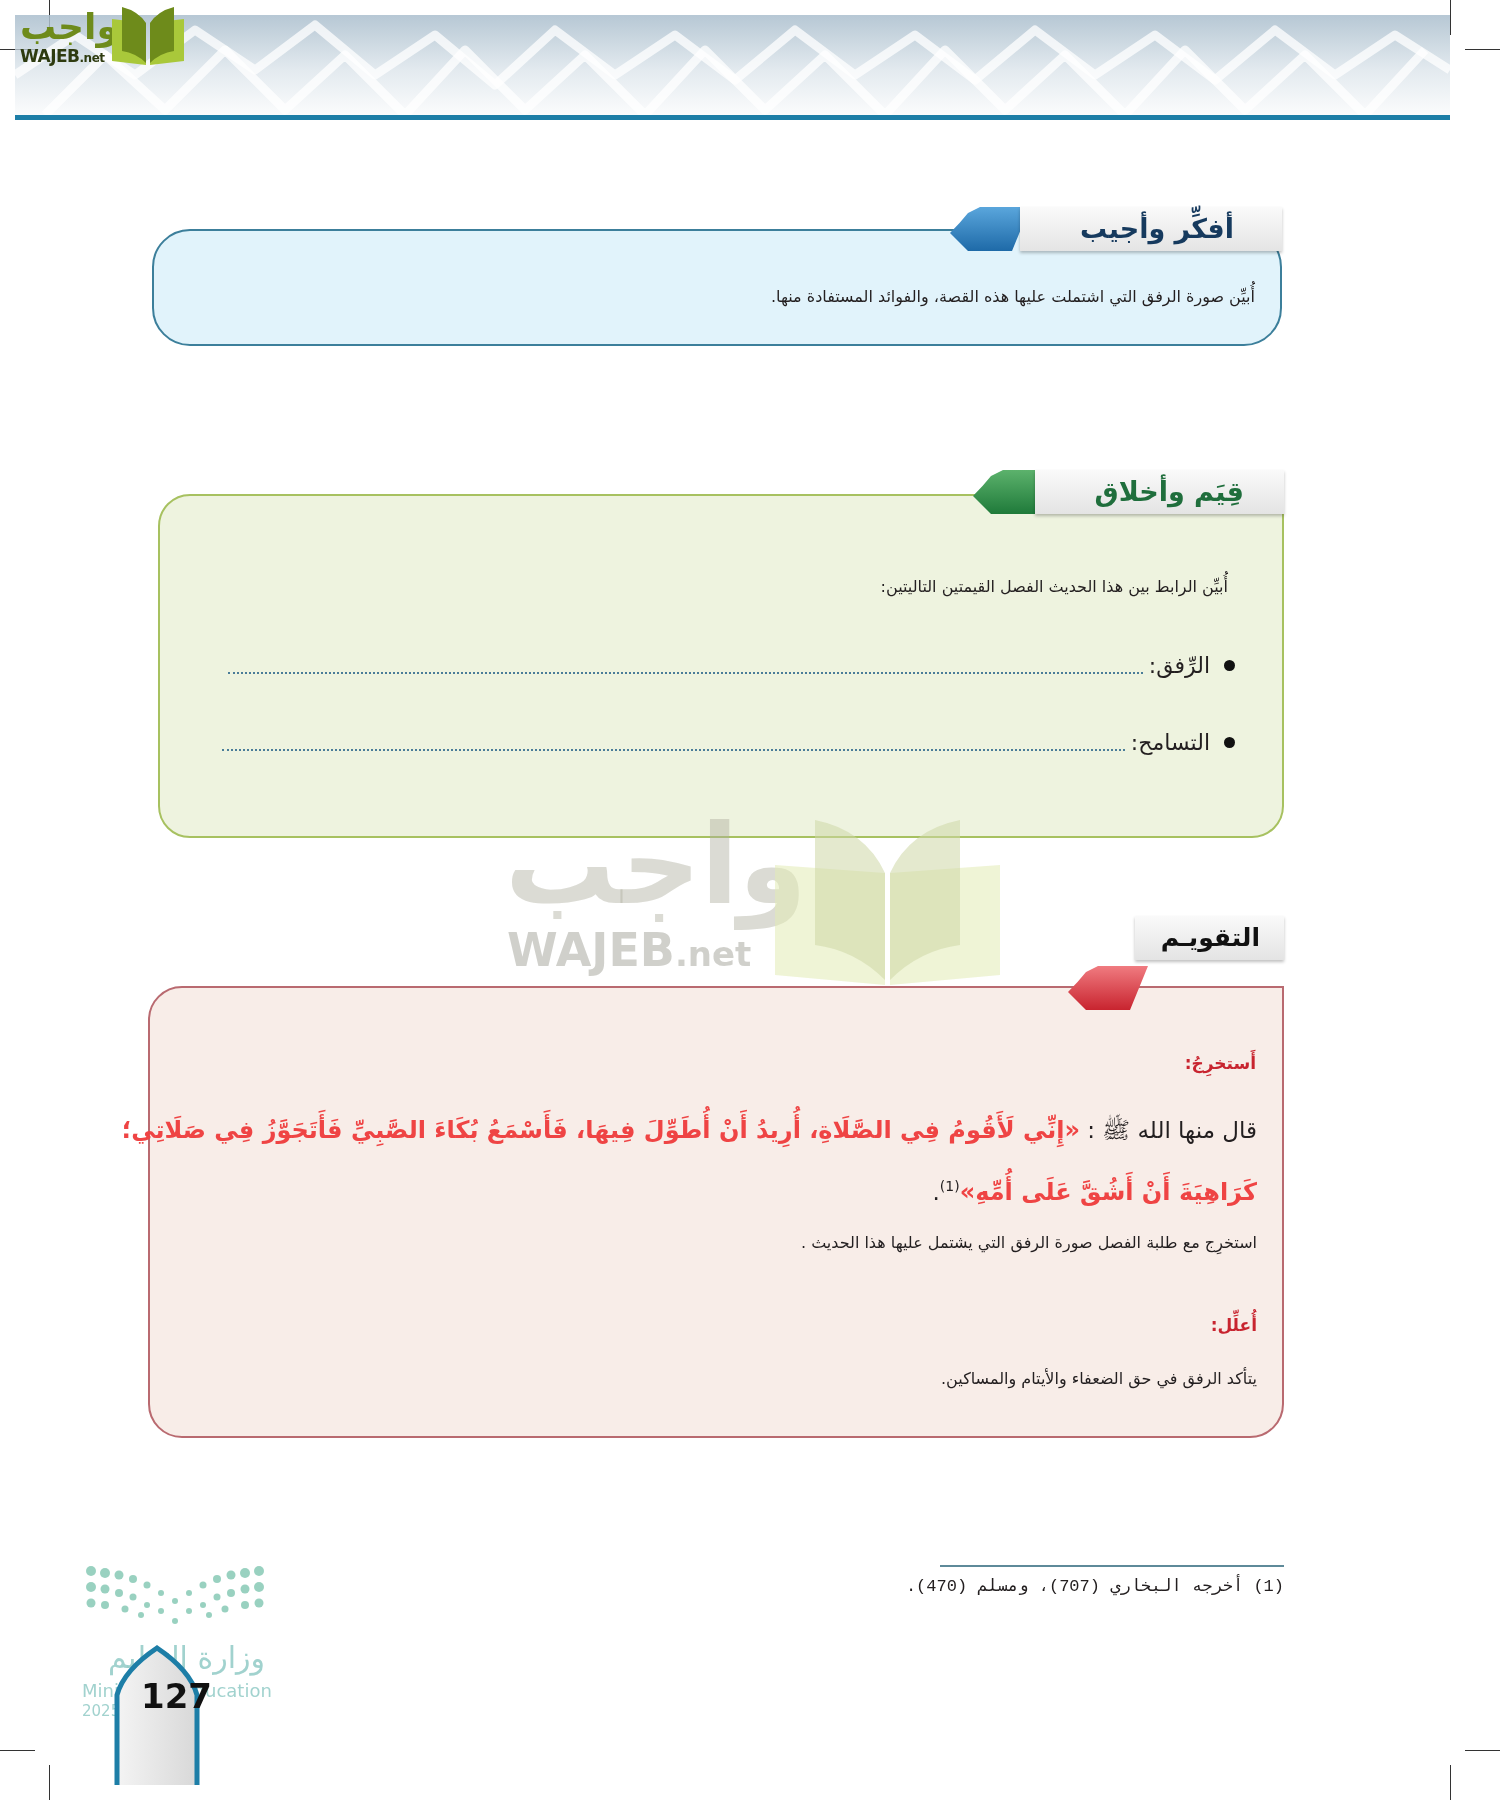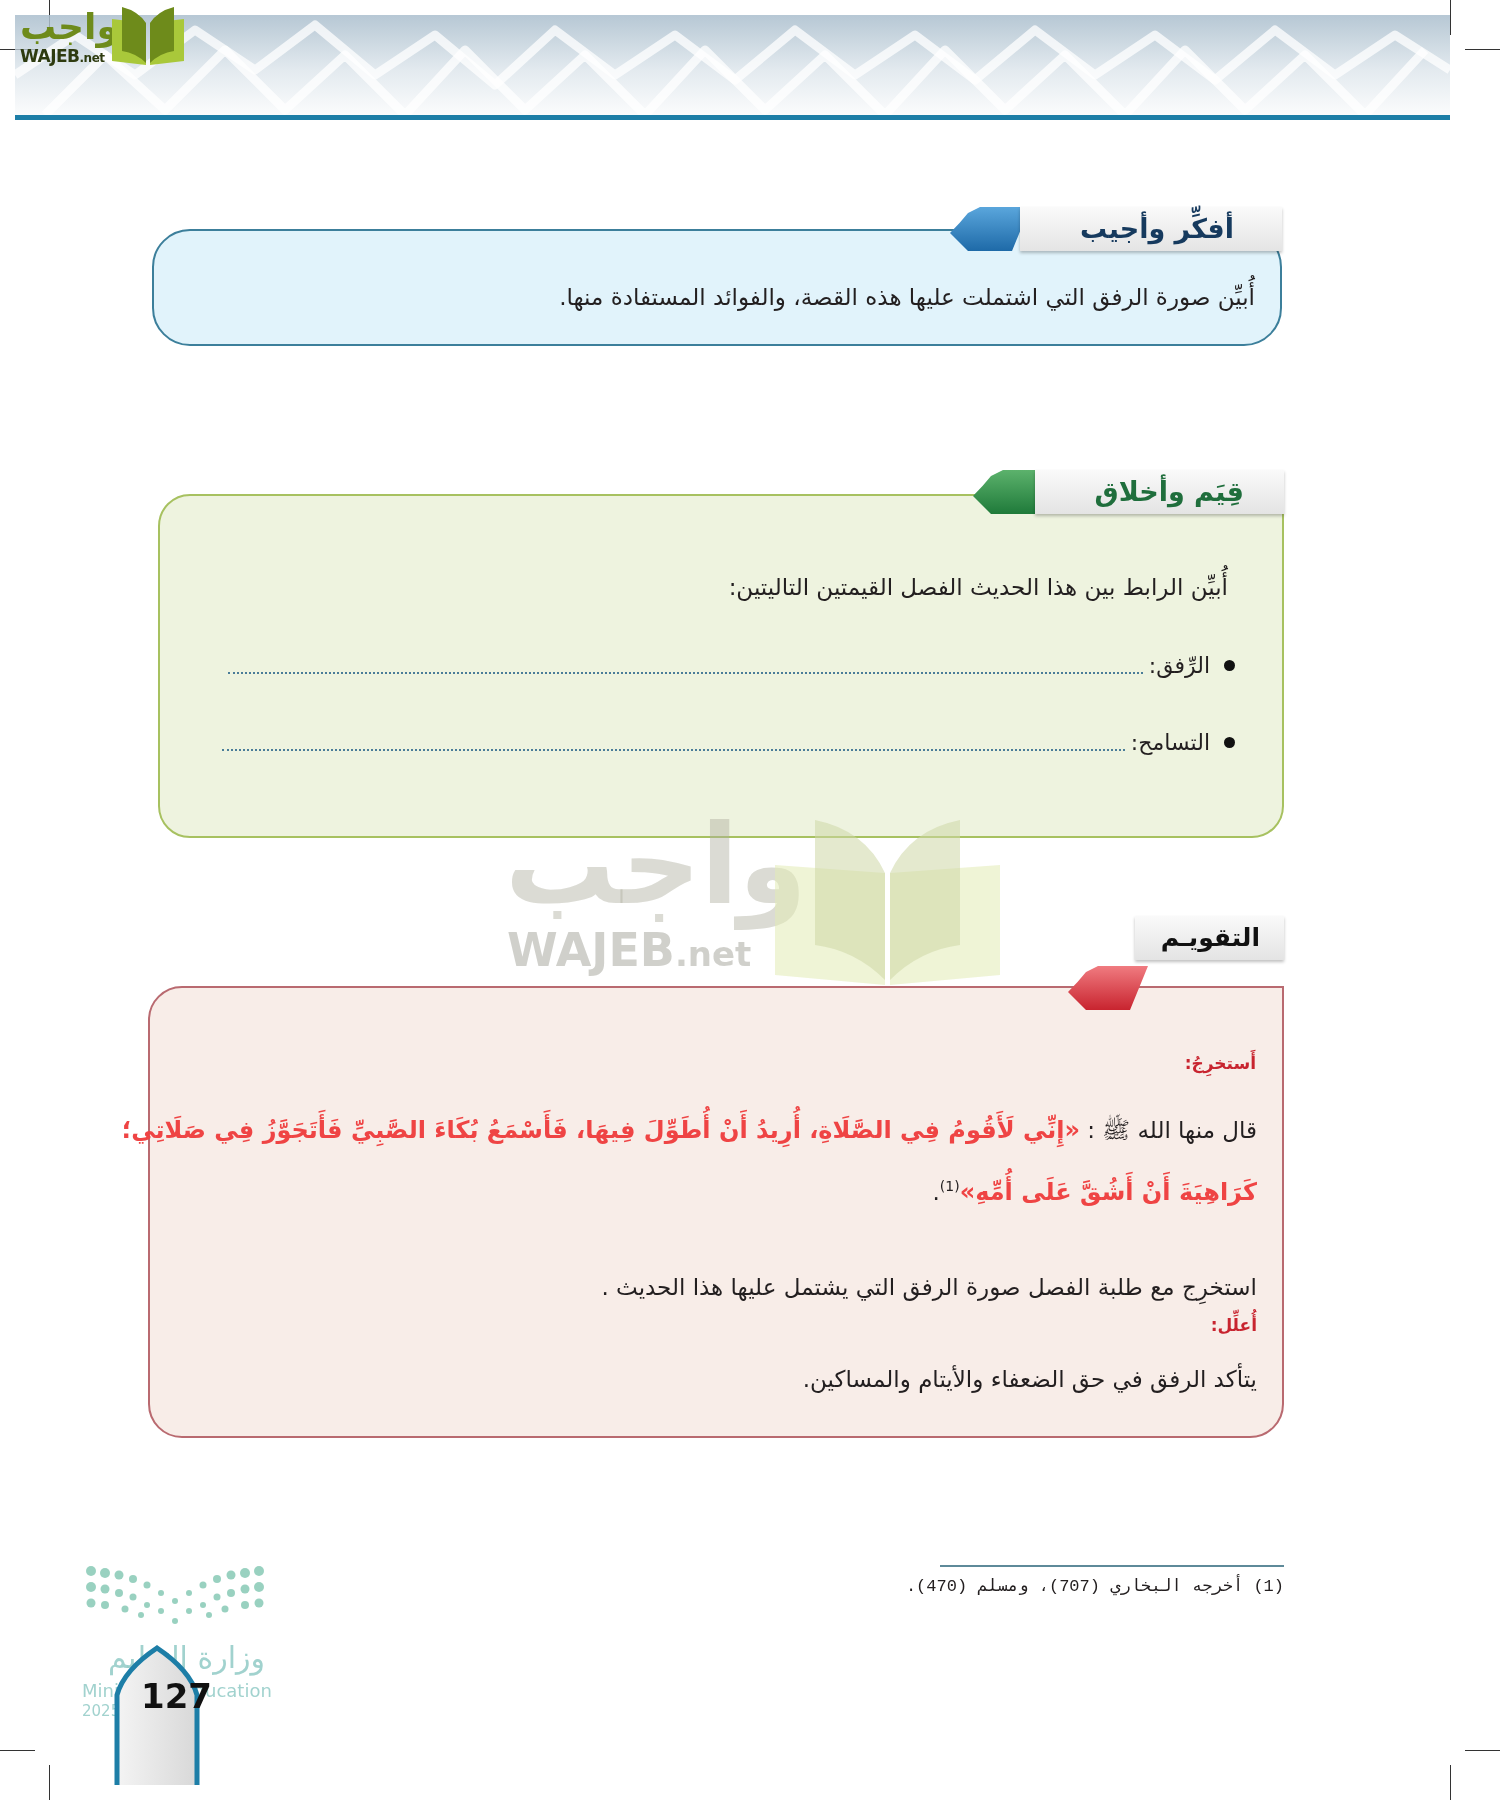--- a/index.html
+++ b/index.html
@@ -58,21 +58,21 @@
   .tab-values { left:1035px; top:470px; width:249px; }
   .tab-values .tab-label { color:#1f6e3c; right:40px; }
   .tab-eval { left:1135px; top:916px; width:149px; }
   .tab-eval .tab-label { color:#111; right:24px; font-size:25px; }
 
   .flag { height:44px; }
   .flag svg { display:block; }
 
   
   .rtl { direction:rtl; text-align:right; white-space:nowrap; }
-  .body-text { font-size:23px; line-height:34px; color:#231f20; }
+  .body-text { font-size:16px; line-height:34px; color:#231f20; }
   .q-think { right:245px; top:280px; }
   .q-values { right:272px; top:570px; }
 
   .bullet-row { right:265px; height:40px; display:flex; align-items:center; direction:rtl;justify-content:center; }
   .bullet-dot { width:11px; height:11px; border-radius:50%; background:#111; margin-left:14px; }
   .bullet-label { font-size:22px; color:#231f20; }
   .dotted-line { border-bottom:2px dotted #4a7c98; height:0; margin-right:6px; margin-top:16px; }
 
   .red-head { font-size:17px; font-weight:bold; color:#c8242f; }
   .hadith-line { font-size:23px; line-height:40px; }
@@ -199,21 +199,21 @@
 
 <div class="abs rtl red-head" style="right:244px;top:1053px;">أَستخرِجُ:</div>
 
 <div class="abs rtl hadith-line" style="right:243px;top:1110px;">
   <span>قال منها الله ﷺ :</span>
   <span class="hadith-blue">«إِنِّي لَأَقُومُ فِي الصَّلَاةِ، أُرِيدُ أَنْ أُطَوِّلَ فِيهَا، فَأَسْمَعُ بُكَاءَ الصَّبِيِّ فَأَتَجَوَّزُ فِي صَلَاتِي؛</span>
 </div>
 <div class="abs rtl hadith-line" style="right:243px;top:1166px;">
   <span class="hadith-blue">كَرَاهِيَةَ أَنْ أَشُقَّ عَلَى أُمِّهِ»</span><span class="sup">(1)</span><span>.</span>
 </div>
-<div class="abs rtl body-text" style="right:243px;top:1226px;margin-top:44px;">استخرِج مع طلبة الفصل صورة الرفق التي يشتمل عليها هذا الحديث .</div>
+<div class="abs rtl body-text" style="right:243px;top:1226px;">استخرِج مع طلبة الفصل صورة الرفق التي يشتمل عليها هذا الحديث .</div>
 
 <div class="abs rtl red-head" style="right:243px;top:1315px;">أُعلِّل:</div>
 <div class="abs rtl body-text" style="right:243px;top:1362px;">يتأكد الرفق في حق الضعفاء والأيتام والمساكين.</div>
 
 <div class="abs footnote-rule"></div>
 <div class="abs rtl footnote">(1) أخرجه البخاري (707)، ومسلم (470).</div>
 
 <svg class="abs moe-dots" viewBox="0 0 180 65">
   <g fill="rgba(110,190,165,.7)">
     <circle cx="6" cy="6" r="5"></circle>

